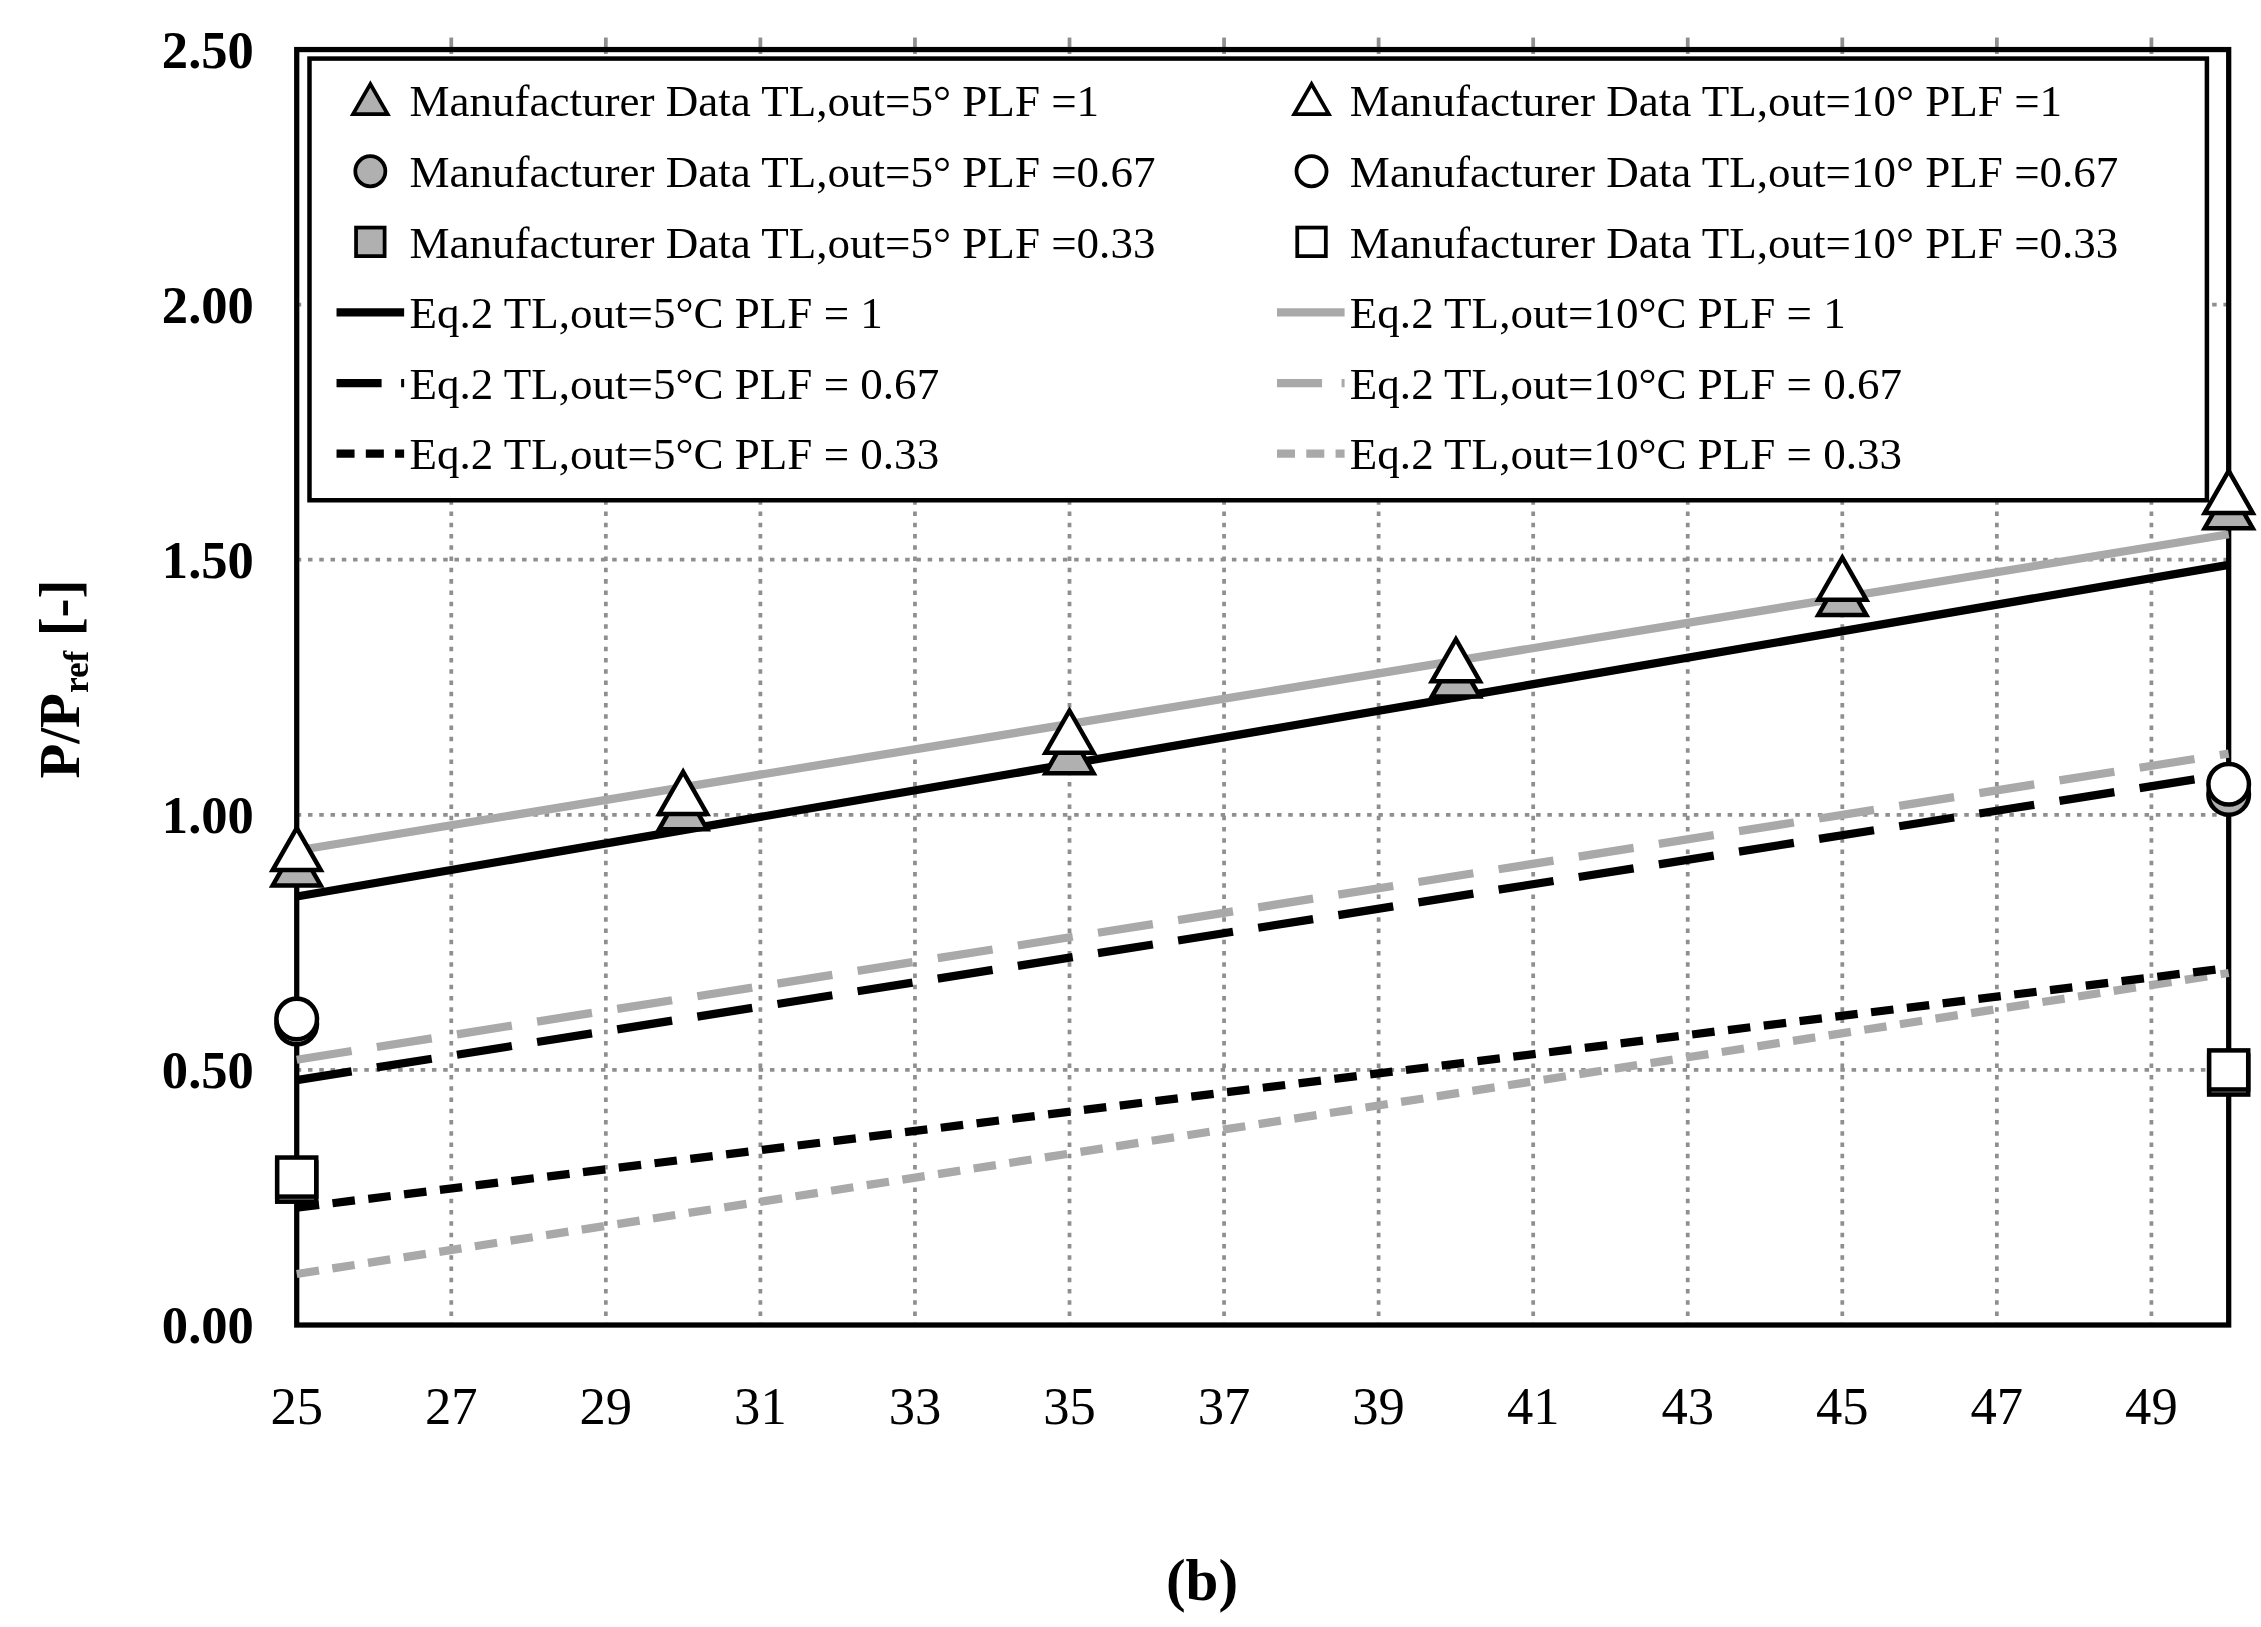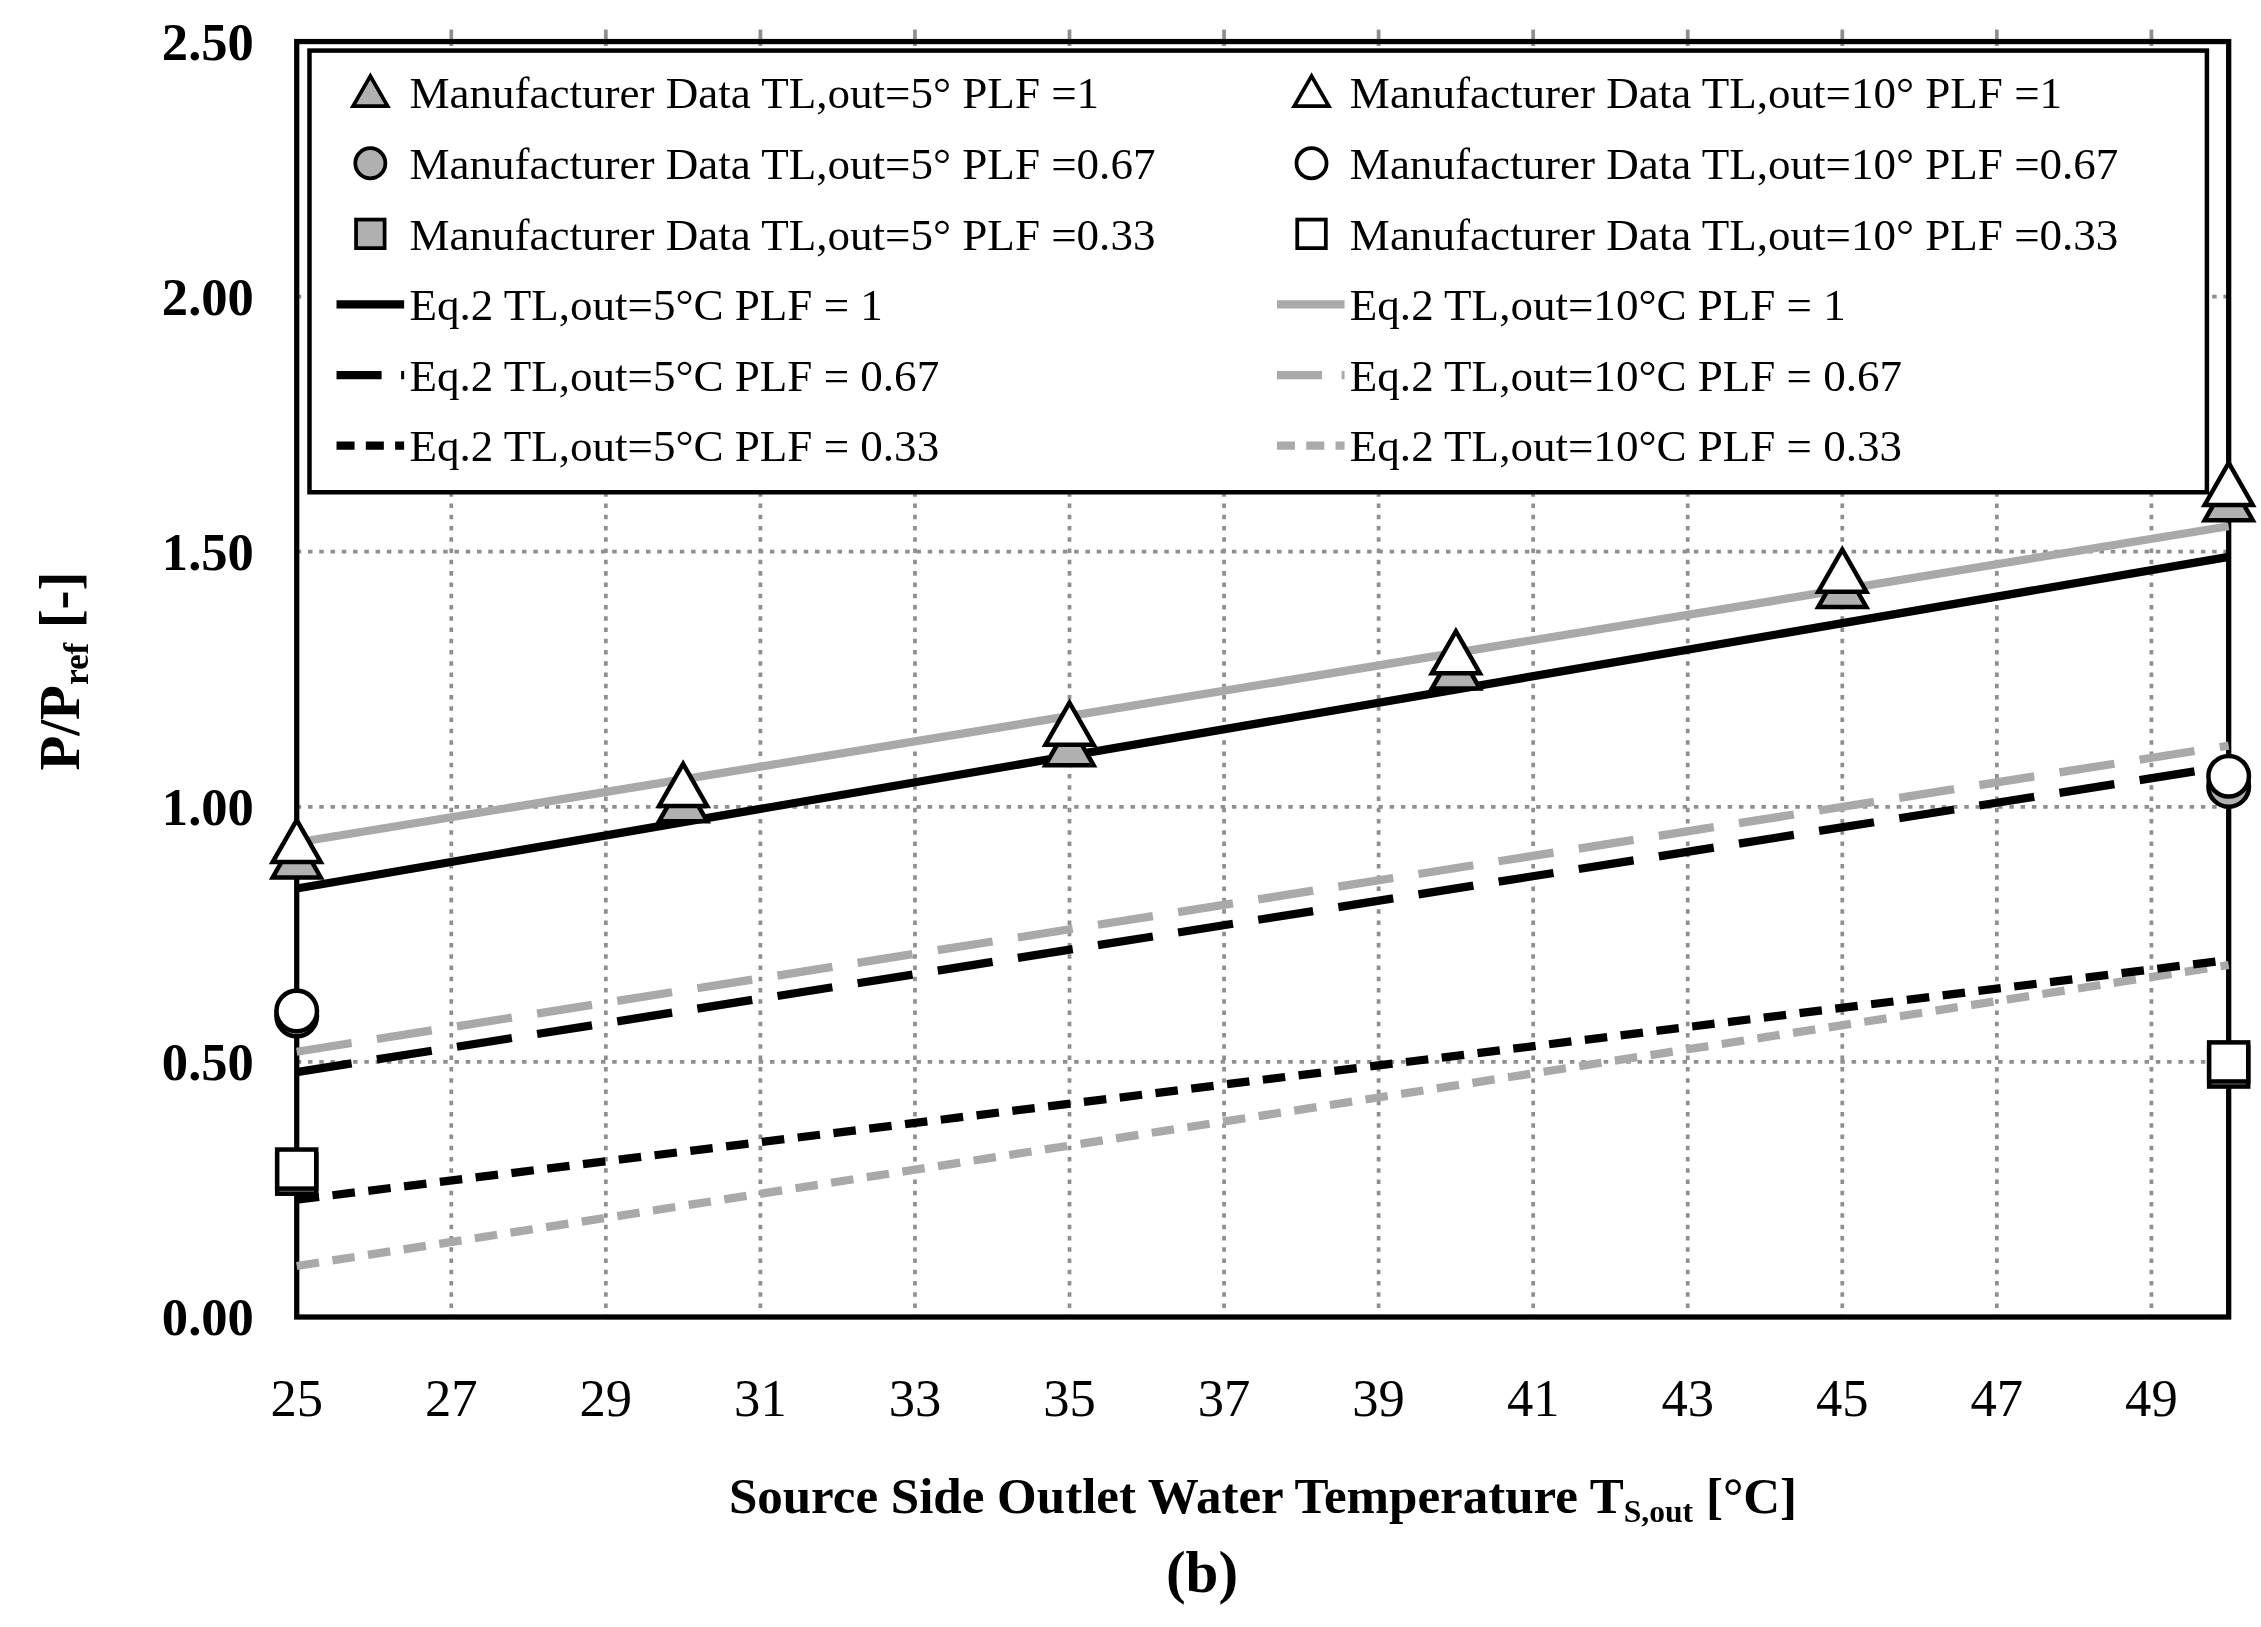--- a/index.html
+++ b/index.html
@@ -1,17 +1,17 @@
 <!DOCTYPE html>
 <html style="font-size:12px"><head>
 <meta charset="utf-8">
 <style>
   html,body{margin:0;padding:0;background:#ffffff;}
   body{width:2261px;height:1627px;position:relative;font-family:"Liberation Serif","DejaVu Serif",serif;}
-  #figure{position:absolute;left:0;top:4px;width:2261px;height:1175px;}
+  #figure{position:absolute;left:0;top:12px;width:2261px;height:1175px;}
   #chart{position:absolute;left:0;top:0;width:2261px;height:1627px;}
   .axis-title{position:absolute;color:#000;font-weight:bold;white-space:nowrap;}
   #y-title{left:62px;top:667px;transform:translate(-50%,-50%) rotate(-90deg);font-size:57px;}
   #x-title{left:297px;top:1463px;width:1932px;text-align:center;font-size:51px;}
   #caption{position:absolute;left:1052px;top:1534px;width:300px;text-align:center;font-size:59px;font-weight:bold;color:#000;}
   sub{font-size:0.62em;vertical-align:-0.28em;letter-spacing:0;}
 </style>
 </head>
 <body>
 
@@ -114,17 +114,16 @@
       <line x1="1700" y1="400" x2="1790" y2="400" stroke="#a9a9a9" stroke-width="11"></line>
       <text x="1797" y="421" font-size="60" fill="#000000" font-family="&quot;Liberation Serif&quot;,&quot;DejaVu Serif&quot;,serif">Eq.2 TL,out=10°C PLF = 1</text>
       <line x1="1700" y1="494" x2="1790" y2="494" stroke="#a9a9a9" stroke-width="11" stroke-dasharray="60 26"></line>
       <text x="1797" y="515" font-size="60" fill="#000000" font-family="&quot;Liberation Serif&quot;,&quot;DejaVu Serif&quot;,serif">Eq.2 TL,out=10°C PLF = 0.67</text>
       <line x1="1700" y1="588" x2="1790" y2="588" stroke="#a9a9a9" stroke-width="11" stroke-dasharray="24 15"></line>
       <text x="1797" y="609" font-size="60" fill="#000000" font-family="&quot;Liberation Serif&quot;,&quot;DejaVu Serif&quot;,serif">Eq.2 TL,out=10°C PLF = 0.33</text>
     </svg>
 
   <div id="y-title" class="axis-title"><span>P/P</span><sub>ref</sub><span> [-]</span></div>
 
-  <div id="x-title" class="axis-title"><span>Source Side Outlet Water Temperature T</span><sub>S,out</sub><span> [°C]</span></div>
 
   <div id="caption">(b)</div>
 </div>
 
 
 </body></html>

